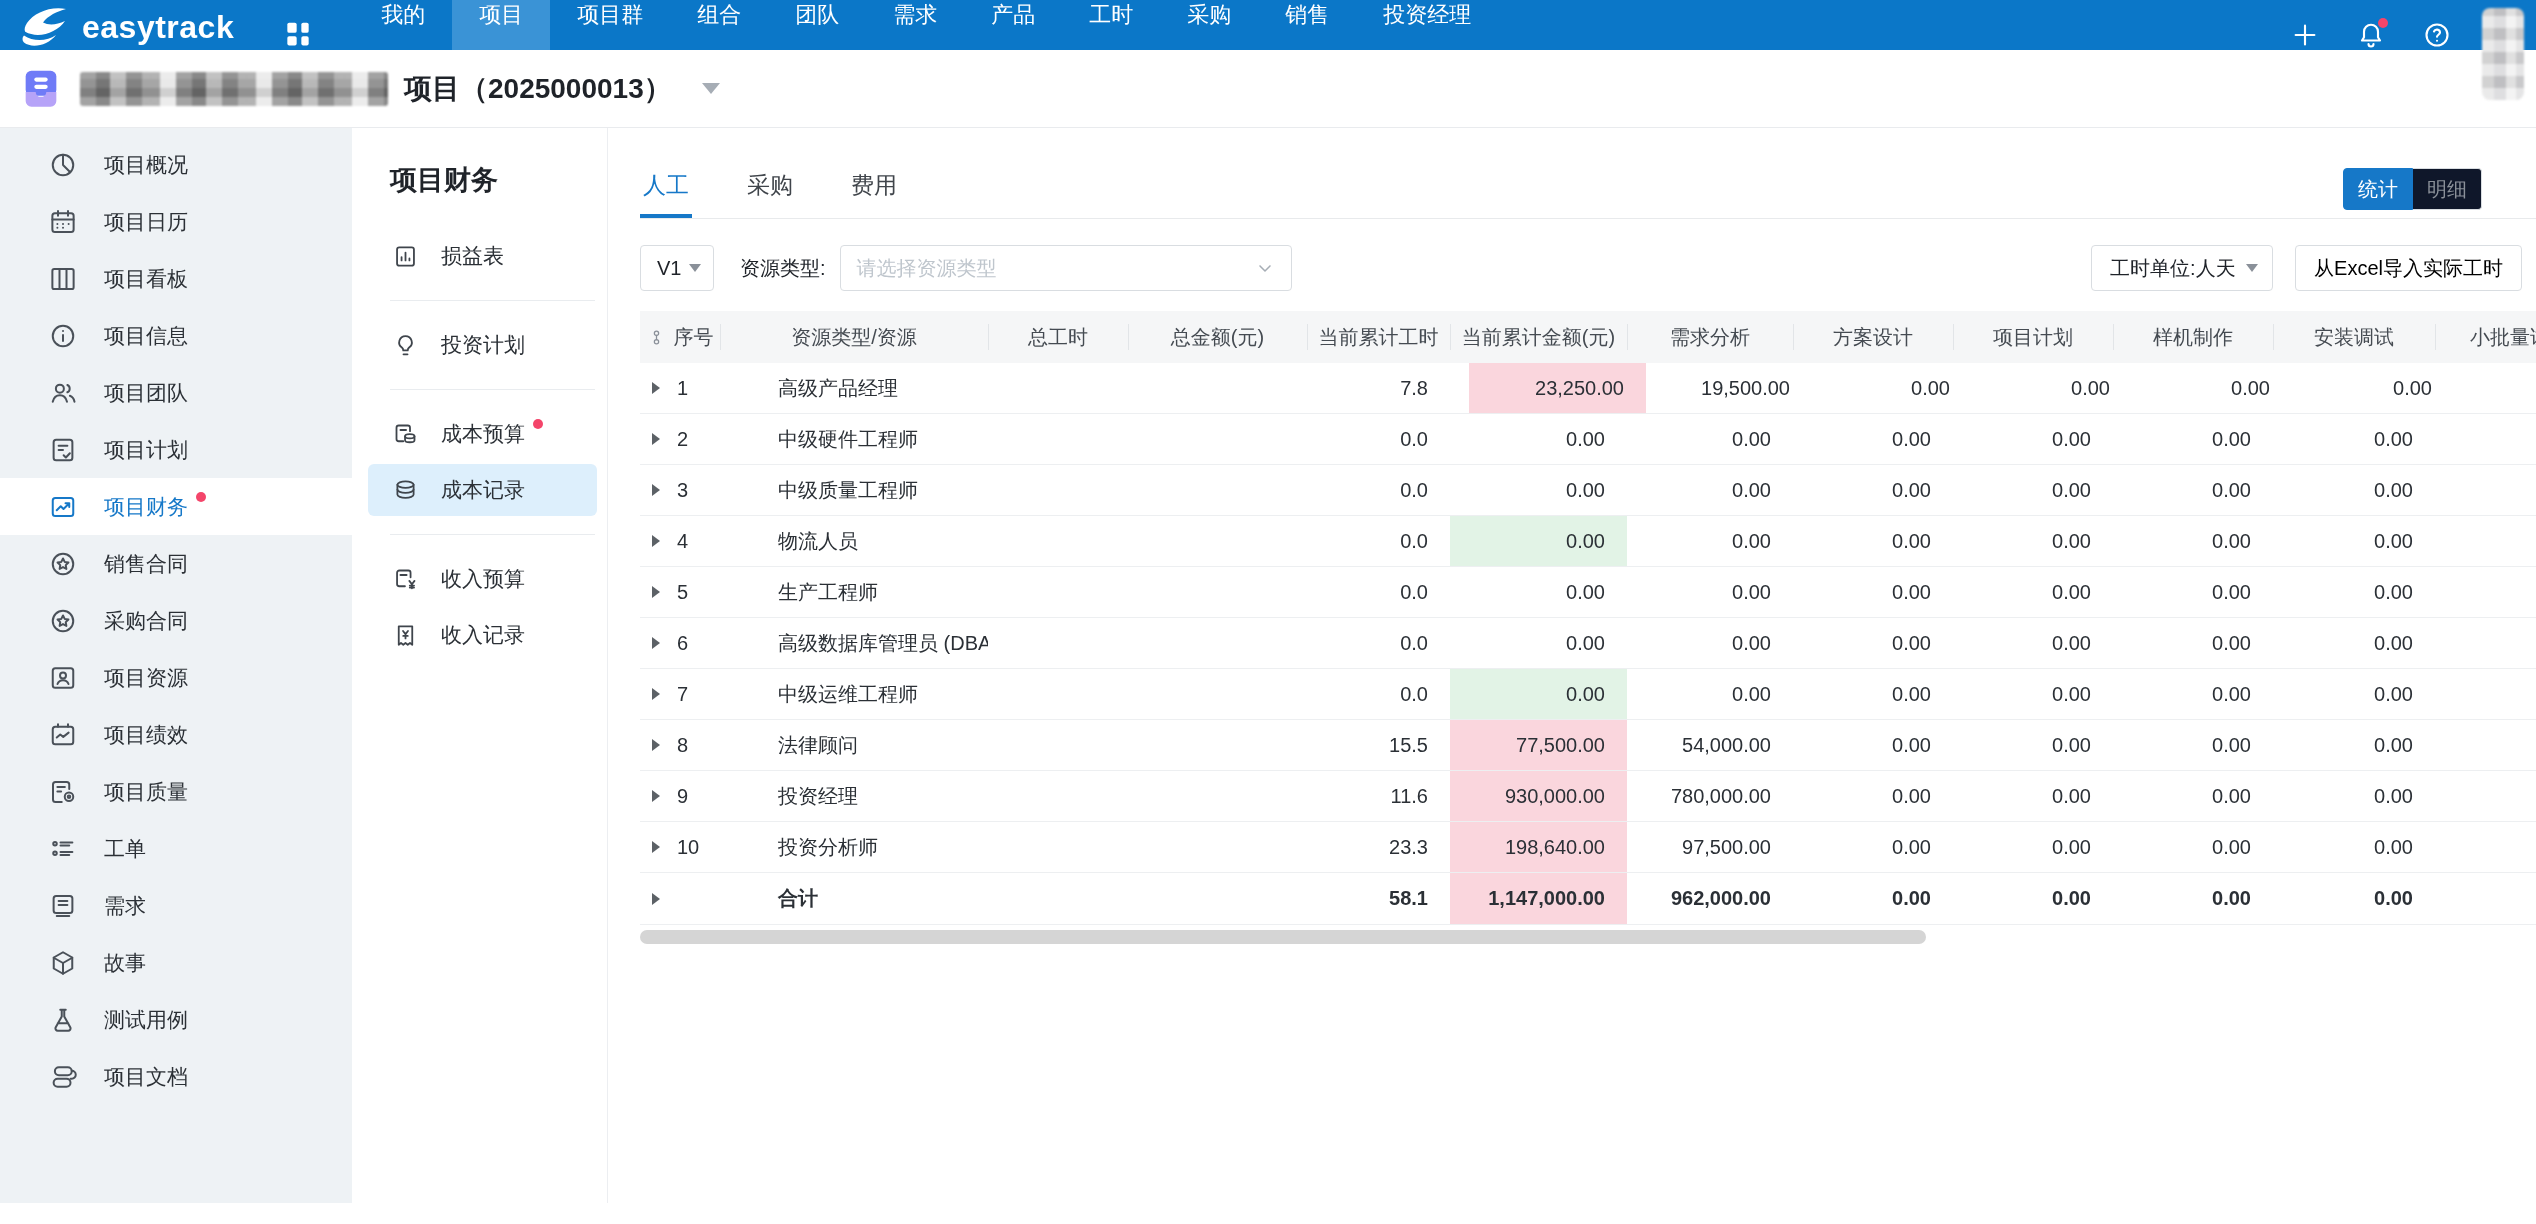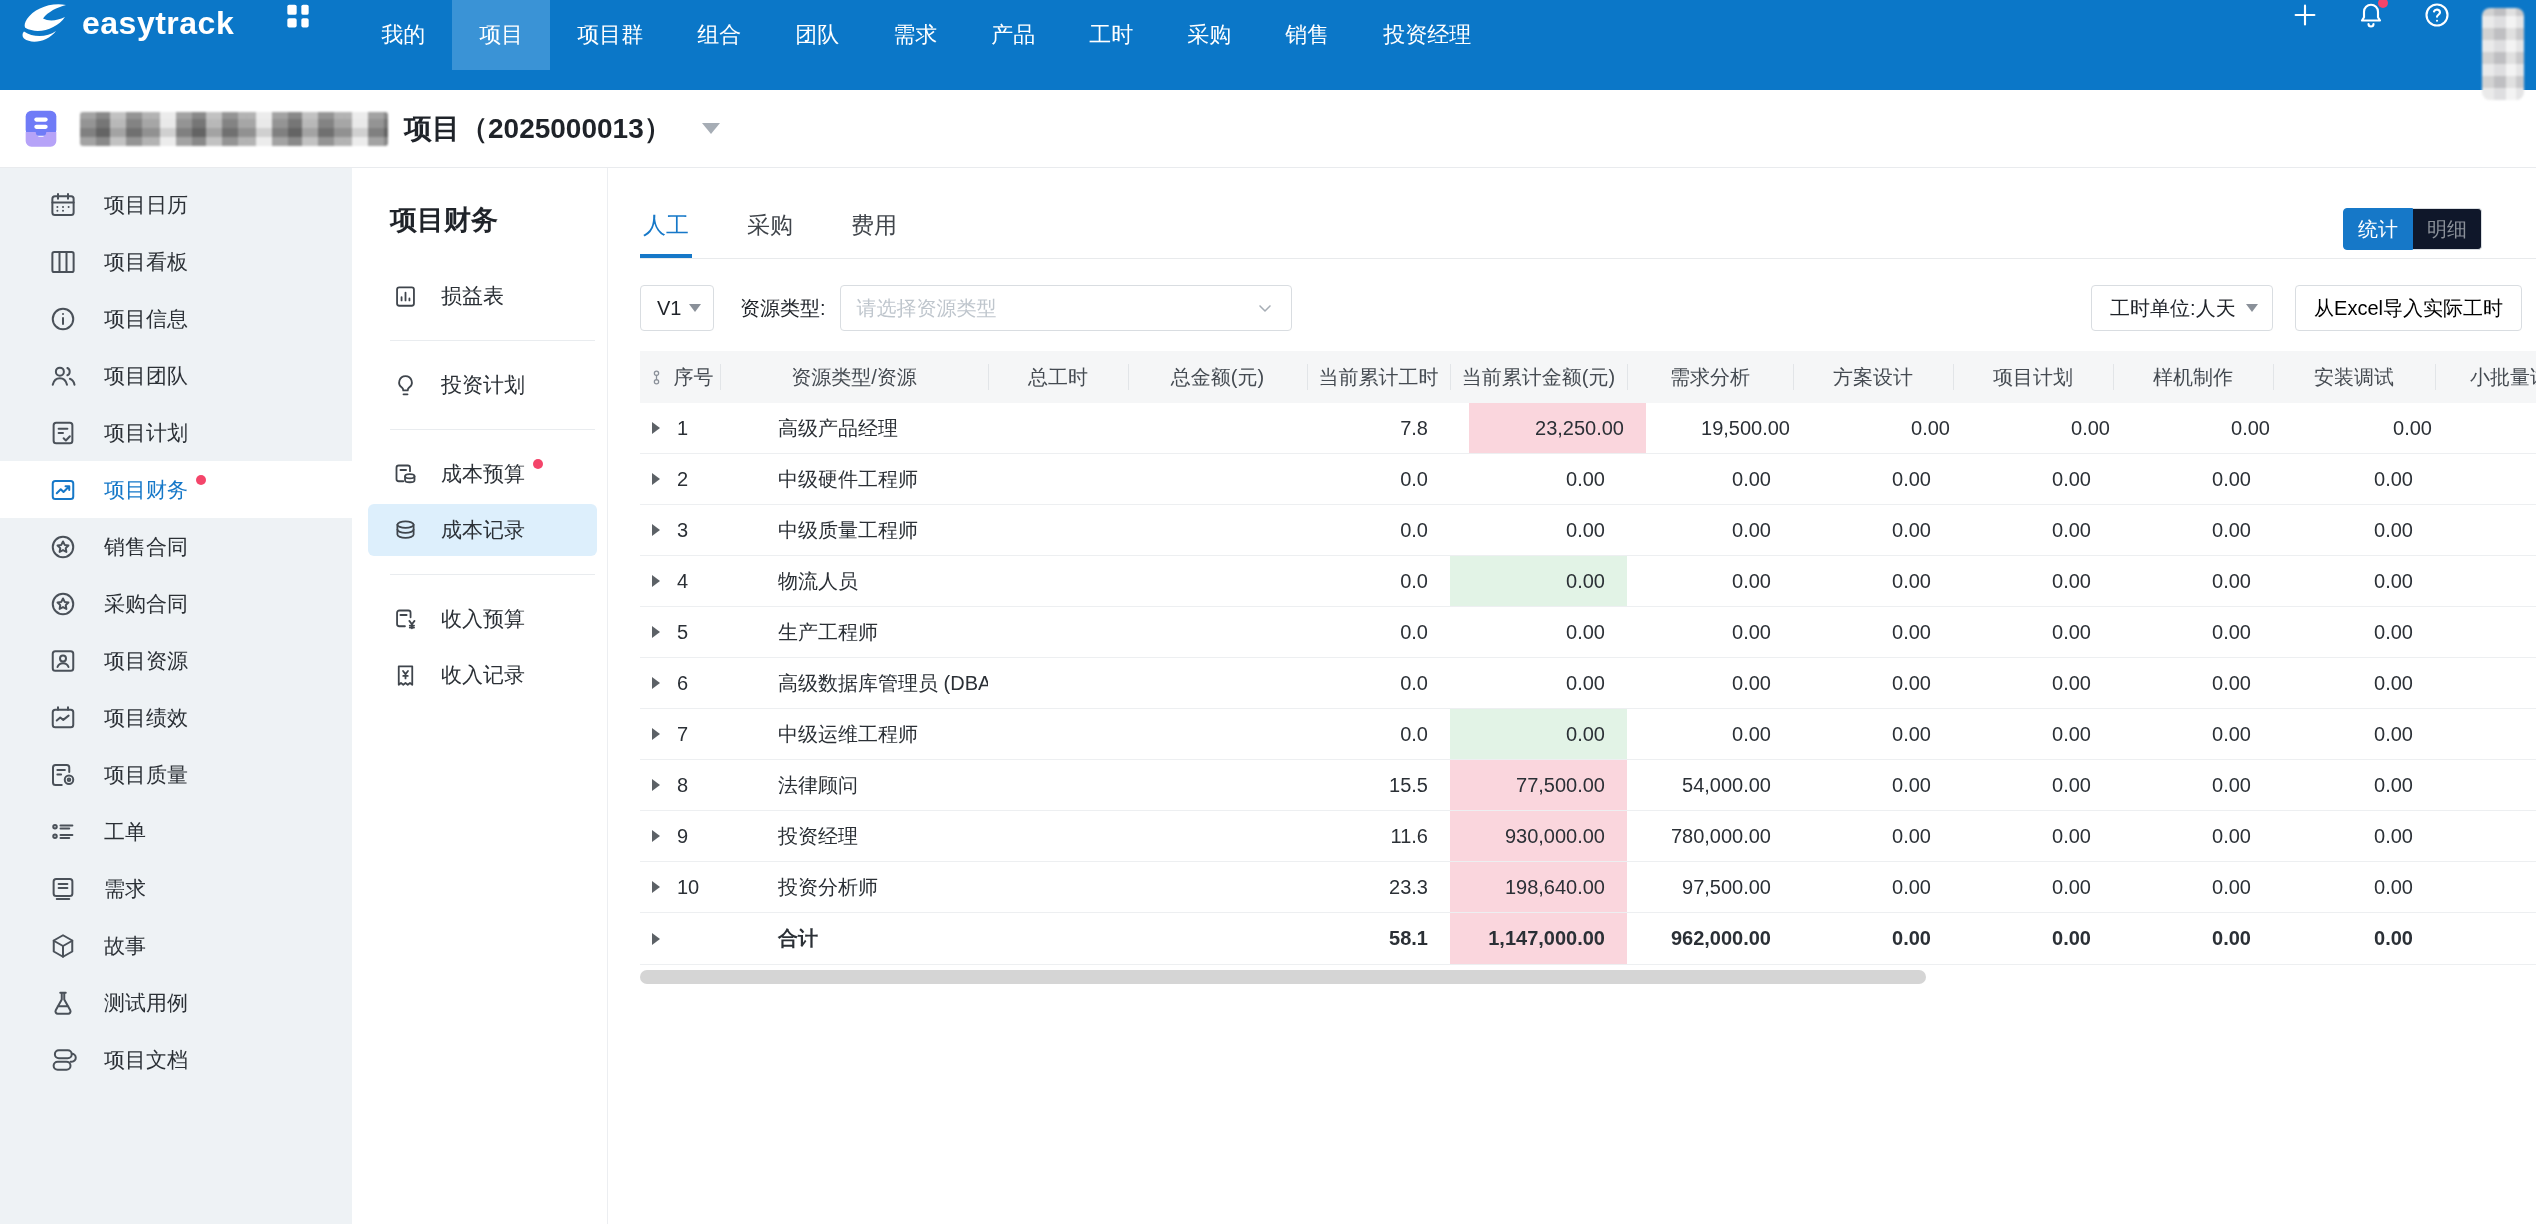--- a/index.html
+++ b/index.html
@@ -1,21 +1,21 @@
 <!DOCTYPE html>
 <html><head>
 <meta charset="utf-8">
 <style>
   *{box-sizing:border-box;margin:0;padding:0}
   html,body{width:2536px;height:1224px;overflow:hidden;background:#fff;
     font-family:"Liberation Sans","DejaVu Sans",sans-serif;color:#1f2329;}
   .icon svg{display:block;width:100%;height:100%}
 
   
-  .topnav{position:relative;height:90px;background:#0b77c8;display:flex;align-items:flex-start;color:#fff}
+  .topnav{position:relative;height:50px;background:#0b77c8;display:flex;align-items:flex-end;color:#fff}
   .brand{display:flex;align-items:center;gap:12px;padding:0 24px 0 18px}
   .brand-logo{width:52px;height:46px}
   .brand-text{font-size:32px;font-weight:bold;letter-spacing:.5px}
   .apps-btn{width:32px;height:32px;margin:0 40px 0 24px;cursor:pointer}
   .nav-item{height:70px;display:flex;align-items:center;padding:0 27px;font-size:22px;cursor:pointer;white-space:nowrap}
   .nav-item.active{background:#3a93d6}
   .topnav-right{margin-left:auto;display:flex;align-items:center;gap:36px;padding-right:84px}
   .tn-icon{width:30px;height:30px;position:relative;cursor:pointer}
   .tn-icon svg{stroke-width:1.7}
   .bell-dot{position:absolute;top:-2px;right:-2px;width:10px;height:10px;border-radius:50%;background:#f4456a}
@@ -159,20 +159,29 @@
   <span class="name-mosaic mosaic-dark"></span>
   <span class="proj-title">项目（2025000013）</span>
   <span class="caret-down"></span>
 </div>
 
 <div class="layout">
   <div class="sidebar" id="sidebar">
       <div class="side-item">
         <span class="icon">
           <svg viewBox="0 0 24 24" fill="none" stroke="currentColor" stroke-width="1.6" stroke-linecap="round" stroke-linejoin="round">
+            <circle cx="12" cy="12" r="8.2"></circle>
+            <path d="M12 12V3.8M12 12l5.8 5.8"></path>
+          </svg>
+        </span>
+        <span>项目概况</span>
+      </div>
+      <div class="side-item">
+        <span class="icon">
+          <svg viewBox="0 0 24 24" fill="none" stroke="currentColor" stroke-width="1.6" stroke-linecap="round" stroke-linejoin="round">
             <rect x="3.5" y="5" width="17" height="15" rx="2"></rect>
             <path d="M8 3.2V7M16 3.2V7M3.5 10h17M7.5 13.5h.01M12 13.5h.01M16.5 13.5h.01M7.5 16.5h.01M12 16.5h.01"></path>
           </svg>
         </span>
         <span>项目日历</span>
       </div>
       <div class="side-item">
         <span class="icon">
           <svg viewBox="0 0 24 24" fill="none" stroke="currentColor" stroke-width="1.6" stroke-linecap="round" stroke-linejoin="round">
             <rect x="3.5" y="4" width="17" height="16" rx="1.5"></rect>

